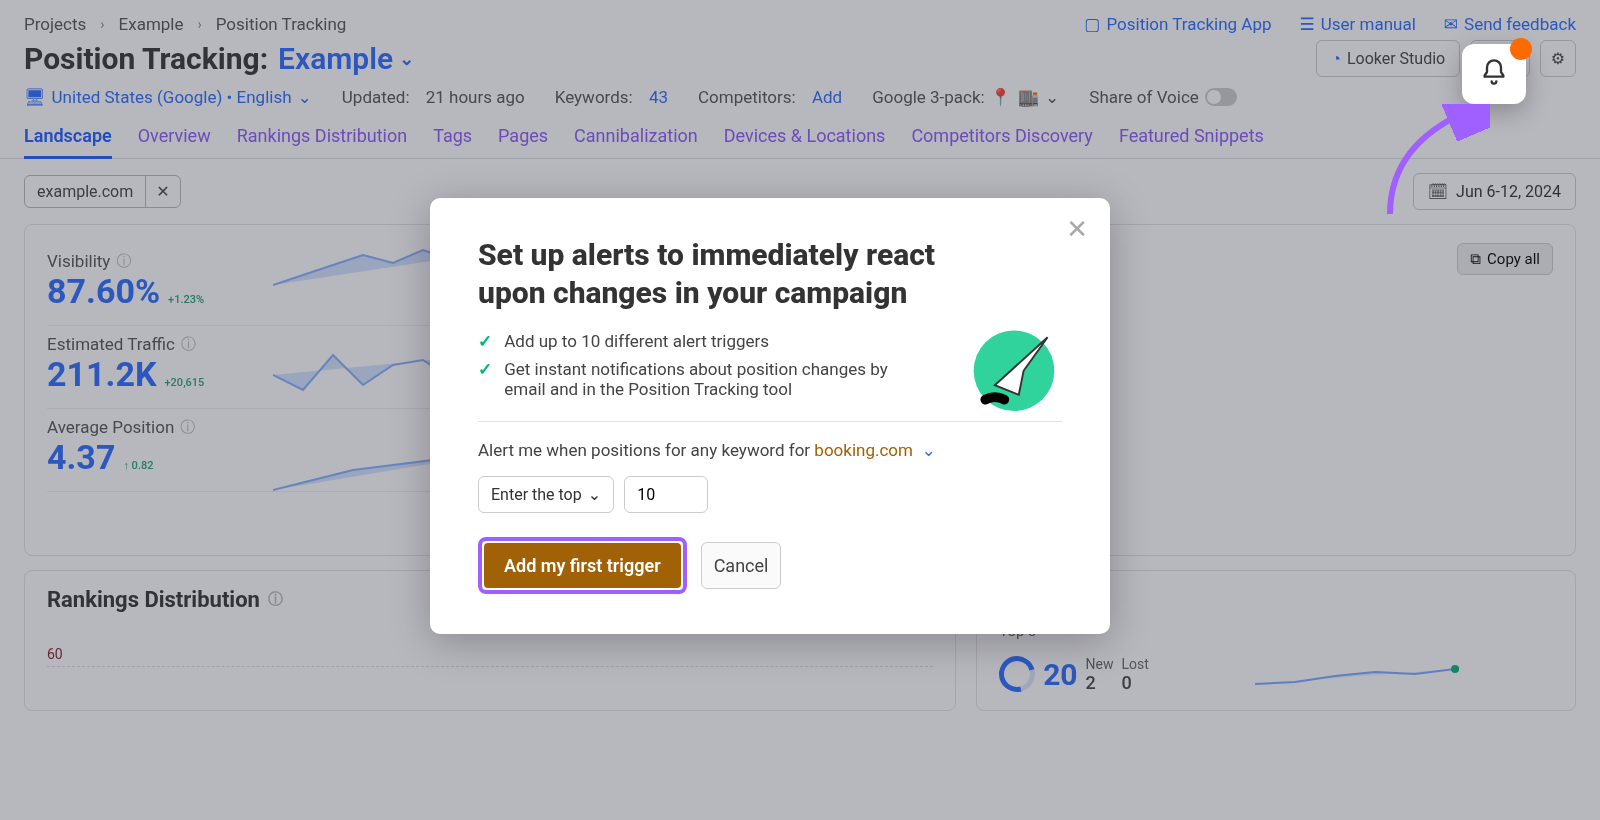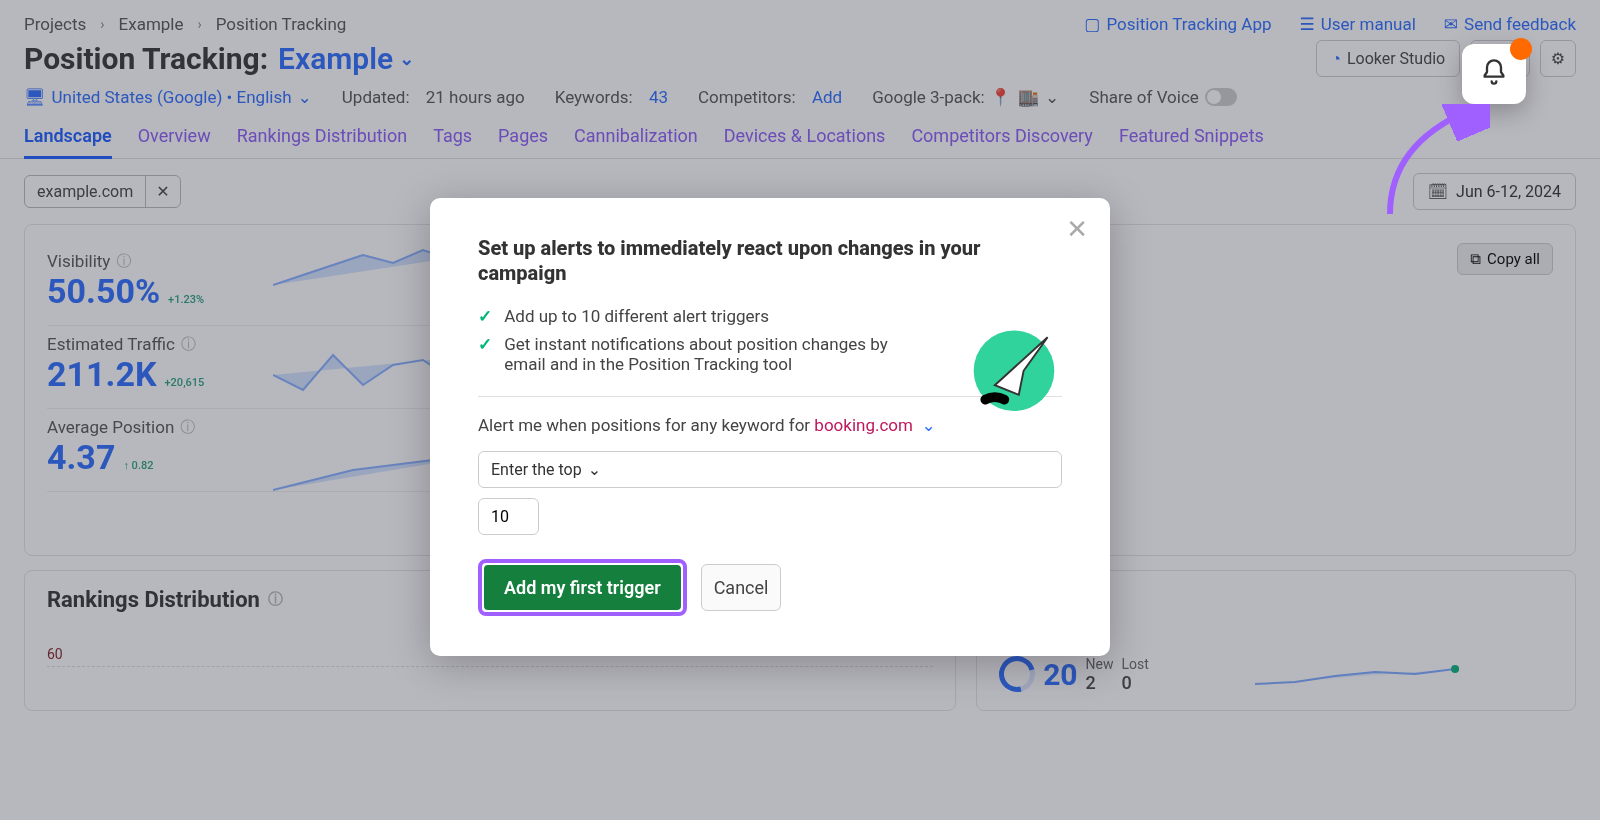--- a/index.html
+++ b/index.html
@@ -61,34 +61,34 @@
   .top3 { display:flex; align-items:center; gap:8px; margin-top:14px; }
   .donut { width:36px; height:36px; border-radius:50%; border:5px solid #2a6eff; border-right-color:#dde8ff; transform:rotate(30deg);}
   .top3-big { font-size:30px; font-weight:700; color:#2a6eff; }
   .nl { font-size:14px; color:#666; }
   .nl b { display:block; font-size:18px; color:#444; font-weight:500; }
   .spark { flex:1; height:40px; }
 
   
   .modal { position:absolute; z-index:100; background:#fff; border-radius:10px; left:430px; top:198px; width:680px; padding:38px 48px 40px; box-shadow:0 8px 40px rgba(0,0,0,.25); }
   .modal-close { position:absolute; right:22px; top:18px; color:#aaa; font-size:26px; line-height:1; }
-  .modal h2 { font-size:20px; font-weight:800; line-height:1.25; margin-bottom:16px; max-width:520px; }
+  .modal h2 { font-size:30px; font-weight:800; line-height:1.25; margin-bottom:16px; max-width:520px; }
   .checks { list-style:none; margin-bottom:18px; }
   .checks li { display:flex; gap:12px; font-size:17px; color:#444; padding:4px 0; max-width:430px;}
   .checks .chk { color:#00b67a; font-weight:700; flex-shrink:0; }
   .illus { position:absolute; right:48px; top:120px; width:96px; height:96px; }
   .modal hr { border:none; border-top:1px solid #e0e0e0; margin: 12px 0 18px; }
   .alert-line { font-size:17px; color:#444; margin-bottom:16px; }
-  .alert-line .dom { color:#be185d; }
-  .controls { display:flex; gap:10px; margin-bottom:24px;flex-direction:column; }
+  .alert-line .dom { color:#a16207; }
+  .controls { display:flex; gap:10px; margin-bottom:24px; }
   .sel { border:1px solid #ccc; border-radius:6px; padding:8px 12px; font-size:16px; display:flex; gap:6px; align-items:center; }
-  .inp { border:1px solid #ccc; border-radius:6px; padding:8px 12px; font-size:16px; width:61px; }
+  .inp { border:1px solid #ccc; border-radius:6px; padding:8px 12px; font-size:16px; width:84px; }
   .modal-actions { display:flex; gap:14px; align-items:center; }
   .primary-wrap { border:4px solid #a060ff; border-radius:8px; padding:2px; }
-  .btn-primary { background:#15803d; color:#fff; border:none; border-radius:4px; padding:12px 20px; font-size:18px; font-weight:600; }
+  .btn-primary { background:#a16207; color:#fff; border:none; border-radius:4px; padding:12px 20px; font-size:18px; font-weight:600; }
   .btn-secondary { border:1px solid #ccc; background:#fafafa; border-radius:6px; padding:12px 12px; font-size:18px; color:#444; }
 
   
   .bell-wrap { position:absolute; z-index:200; right:74px; top:44px; background:#fff; border-radius:12px; padding:14px 18px; box-shadow:0 8px 24px rgba(0,0,0,.25); }
   .bell-dot { position:absolute; right:-6px; top:-6px; width:22px; height:22px; background:#ff6a00; border-radius:50%; }
   .arrow { position:absolute; z-index:200; right:110px; top:104px; }
   .arrow svg path { stroke:#a060ff; stroke-width:6; fill:none; }
   .mini-chart { position:absolute; opacity:.9; }
 </style>
 </head>
@@ -191,21 +191,21 @@
 </div>
 
 <div class="main-grid">
   <div class="panel" style="max-width:480px; position:relative;">
     <div class="stat">
       <div class="stat-label">
           <span>Visibility</span>
           <span class="info-i">ⓘ</span>
         </div>
       <div class="stat-val">
-          <span>50.50%</span>
+          <span>87.60%</span>
           <span class="stat-delta">+1.23%</span>
         </div>
     </div>
     <div class="stat">
       <div class="stat-label">
           <span>Estimated Traffic</span>
           <span class="info-i">ⓘ</span>
         </div>
       <div class="stat-val">
           <span>211.2K</span>

